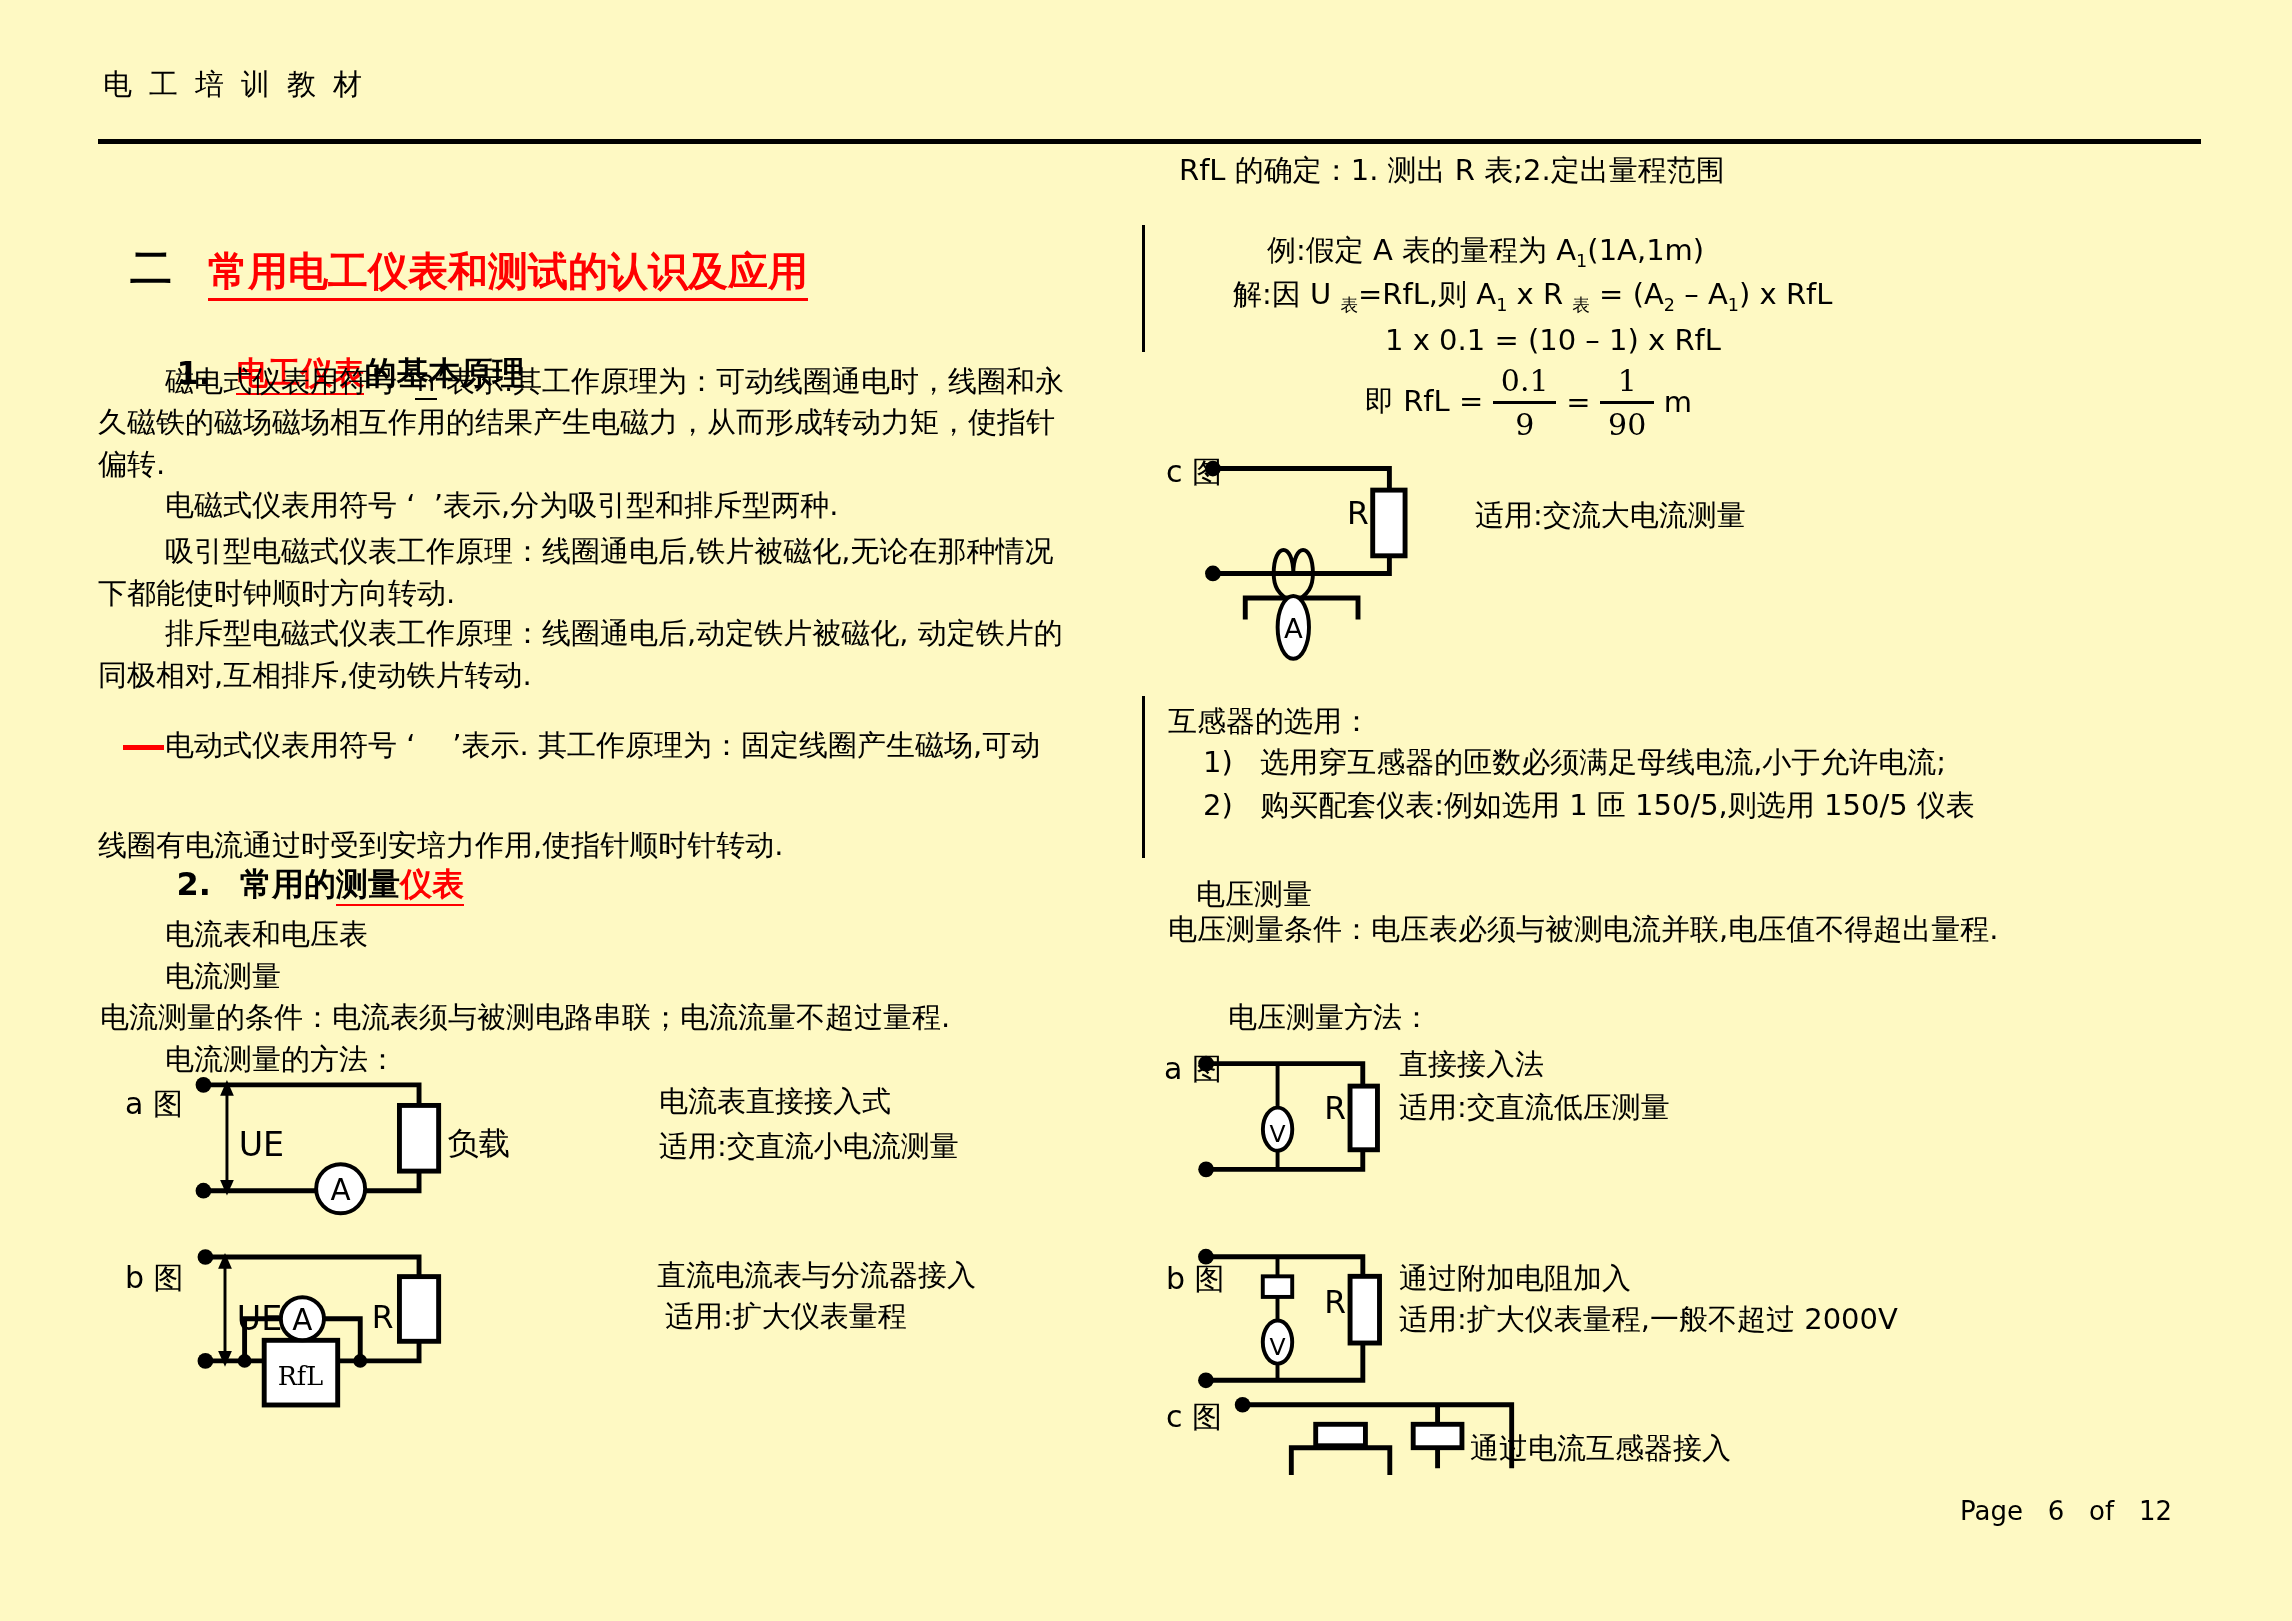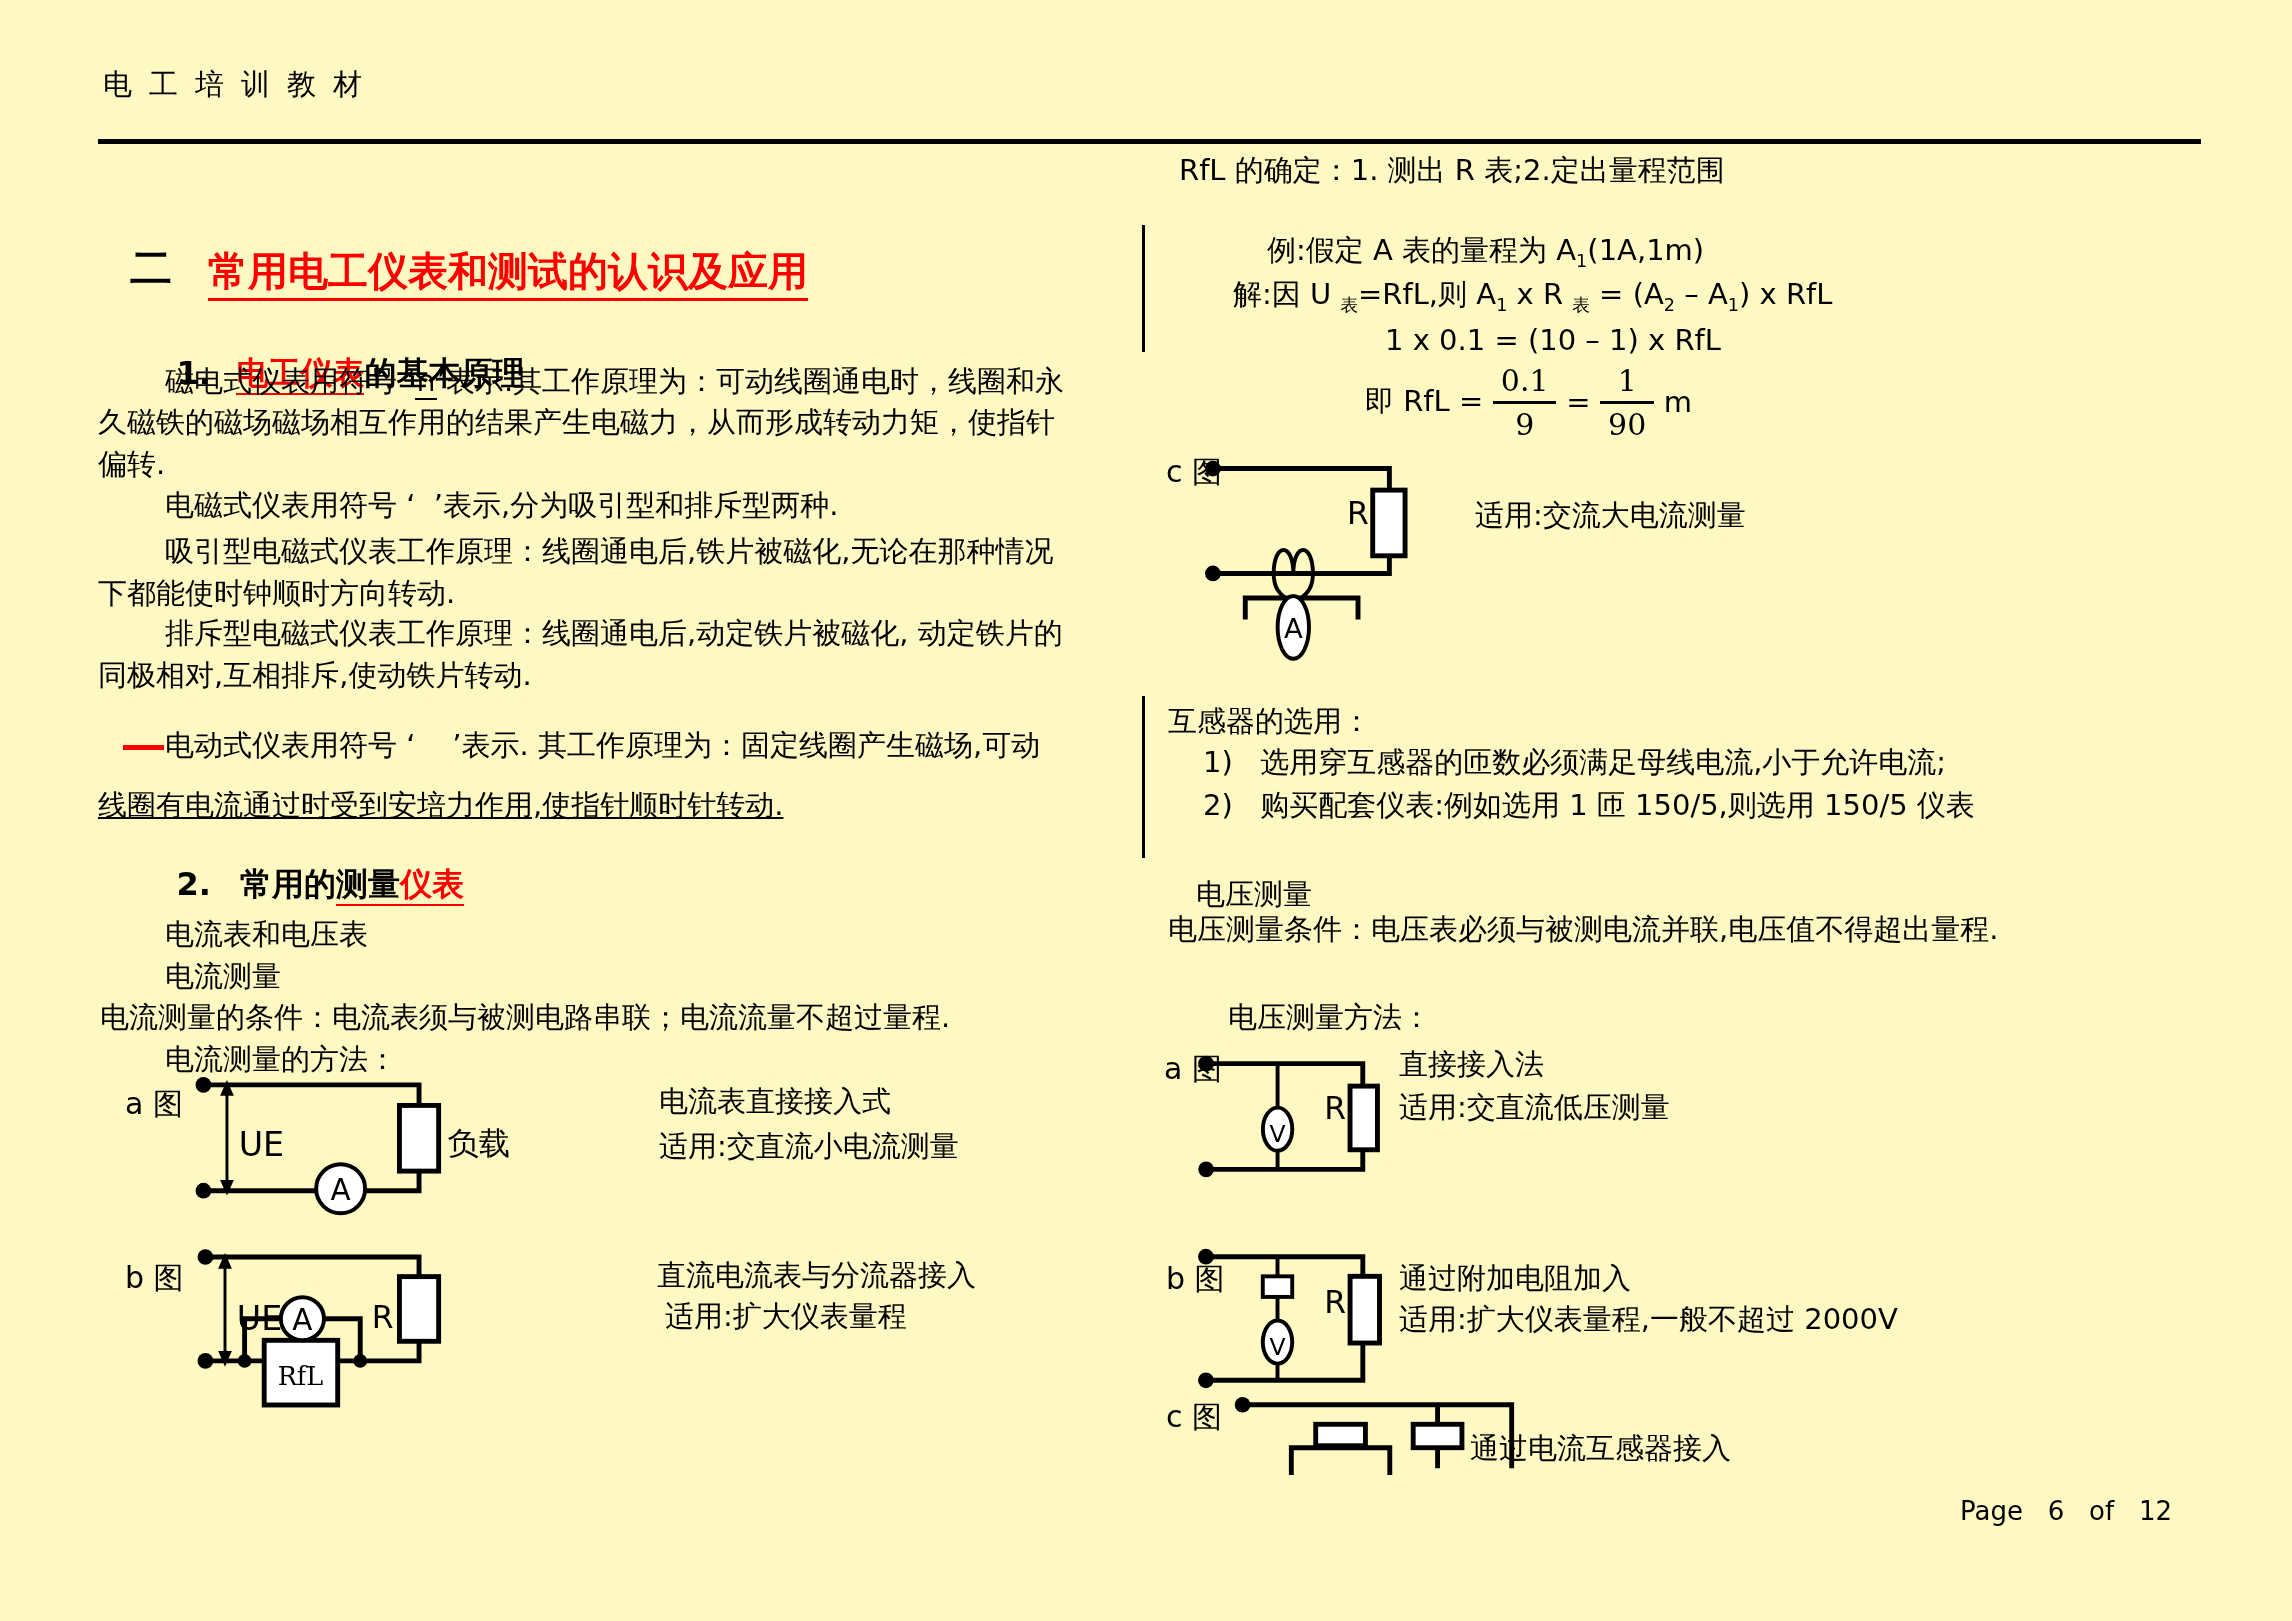--- a/index.html
+++ b/index.html
@@ -49,21 +49,21 @@
   <div class="t" style="left:98px;top:405px;">久磁铁的磁场磁场相互作用的结果产生电磁力，从而形成转动力矩，使指针</div>
   <div class="t" style="left:98px;top:447px;">偏转.</div>
   <div class="t" style="left:165px;top:534px;">吸引型电磁式仪表工作原理：线圈通电后,铁片被磁化,无论在那种情况</div>
   <div class="t" style="left:165px;top:488px;">电磁式仪表用符号 ‘  ’表示,分为吸引型和排斥型两种.</div>
   <div class="t" style="left:98px;top:576px;">下都能使时钟顺时方向转动.</div>
   <div class="t" style="left:165px;top:616px;">排斥型电磁式仪表工作原理：线圈通电后,动定铁片被磁化, 动定铁片的</div>
   <div class="t" style="left:98px;top:658px;">同极相对,互相排斥,使动铁片转动.</div>
 
   <div class="dash" style="left:123px;top:745px;width:41px;"></div>
   <div class="t" style="left:165px;top:728px;">电动式仪表用符号 ‘    ’表示. 其工作原理为：固定线圈产生磁场,可动</div>
-  <div class="t" style="left:98px;top:788px;text-decoration:underline;">线圈有电流通过时受到安培力作用,使指针顺时针转动.</div>
+  <div class="t" style="left:98px;top:828px;">线圈有电流通过时受到安培力作用,使指针顺时针转动.</div>
 
   <div class="t b" style="left:132px;top:827px;font-size:32px;">
     <span>2.</span><span style="display:inline-block;width:29px;"></span><span>常用的</span><span class="ru2">测量</span><span class="red ru2">仪表</span>
   </div>
 
   <div class="t" style="left:165px;top:917px;">电流表和电压表</div>
   <div class="t" style="left:165px;top:959px;">电流测量</div>
   <div class="t" style="left:100px;top:1000px;">电流测量的条件：电流表须与被测电路串联；电流流量不超过量程.</div>
   <div class="t" style="left:165px;top:1042px;">电流测量的方法：</div>
 

